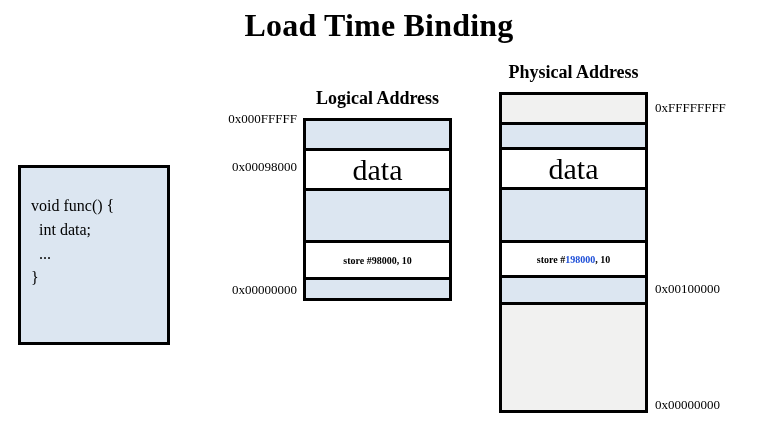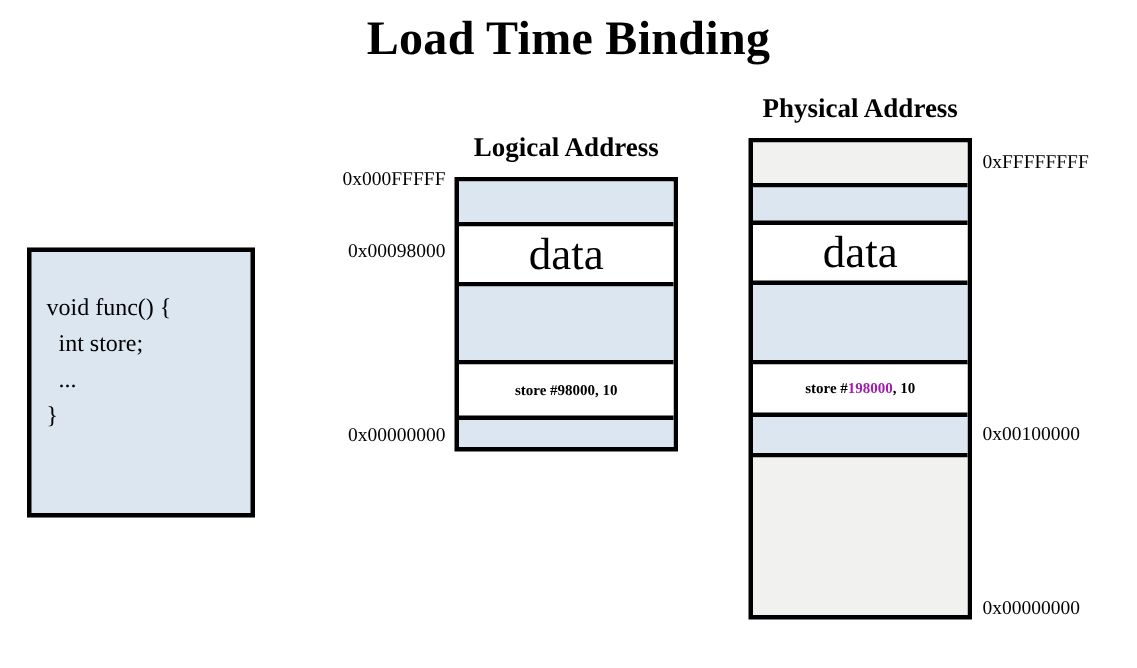--- a/index.html
+++ b/index.html
@@ -58,21 +58,21 @@
     font-size: 30px;
     line-height: 24px;
     white-space: nowrap;
   }
   .cell-text-store {
     font-size: 10px;
     font-weight: bold;
     line-height: 15px;
     white-space: nowrap;
   }
-  .hl-blue { color: #a21caf; }
+  .hl-blue { color: #1d4ed8; }
 
   
   .col-header {
     position: absolute;
     font-size: 18px;
     font-weight: bold;
     line-height: 16px;
     white-space: nowrap;
     text-align: center;
   }
@@ -109,21 +109,21 @@
 </style>
 </head>
 <body>
 
 <div id="slide">
 
   <div class="title">Load Time Binding</div>
 
   <div class="codebox">
     <div class="codeline">void func() {</div>
-    <div class="codeline">  int store;</div>
+    <div class="codeline">  int data;</div>
     <div class="codeline">  ...</div>
     <div class="codeline">}</div>
   </div>
 
   <div class="col-header" style="left:303px; top:90px; width:149px;">Logical Address</div>
 
   <div class="membox" style="left:303px; top:118px; width:149px; height:183px;">
     <div class="cell fill-blue" style="height:30px;"></div>
     <div class="cell fill-white" style="height:40px;">
       <span class="cell-text-data">data</span>

